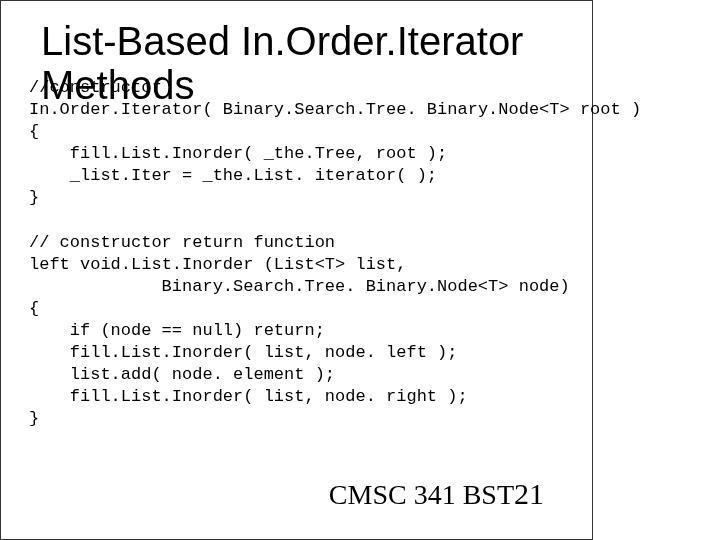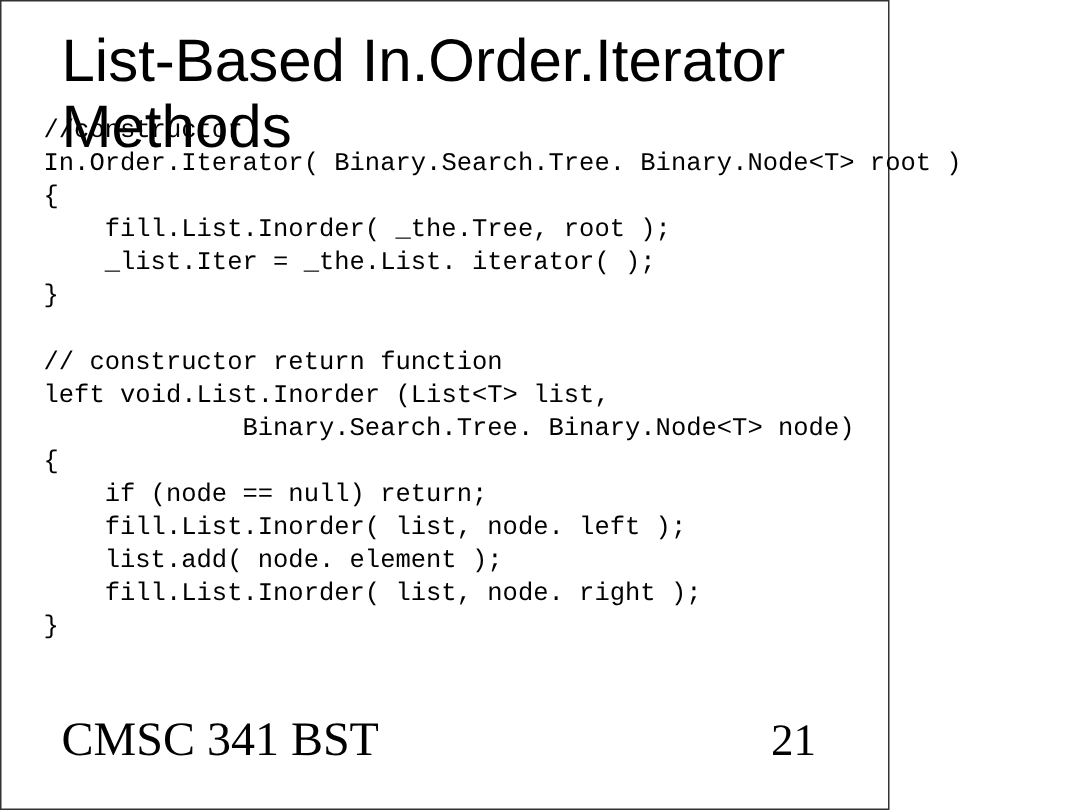--- a/index.html
+++ b/index.html
@@ -49,22 +49,22 @@
     display: flex;
     justify-content: space-between;
     align-items: baseline;
     padding: 0 48px 0 40px;
     font-family: "Times New Roman", Times, serif;
     font-size: 22px;
     color: #000;
   }
   .footer .center {
     flex: 1;
-    text-align: left;
-    font-size: 32px;
+    text-align: right;
+    font-size: 28px;
   }
   .footer .page {
     font-size: 30px;
   }
 </style>
 </head>
 <body>
 
 <div class="slide">
 

